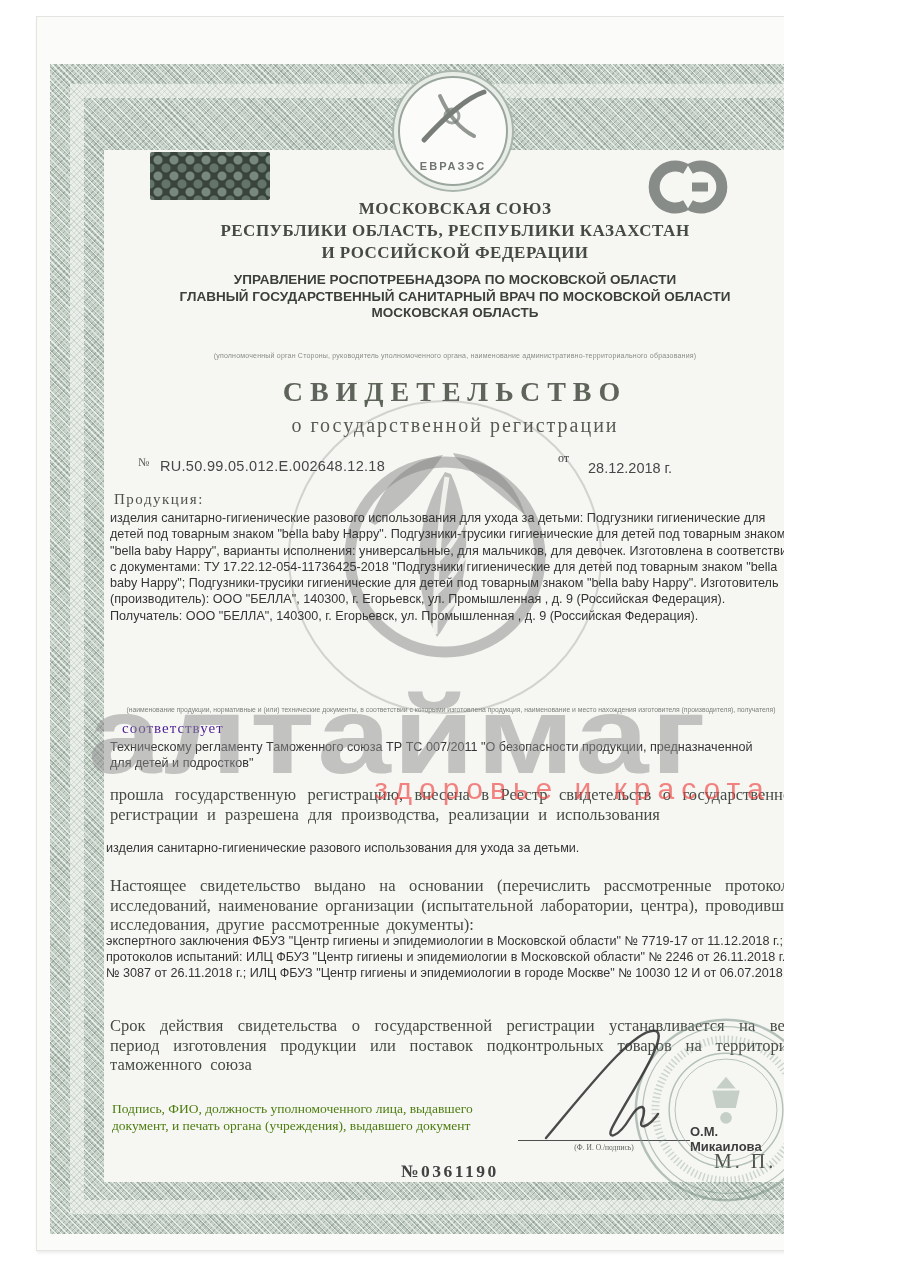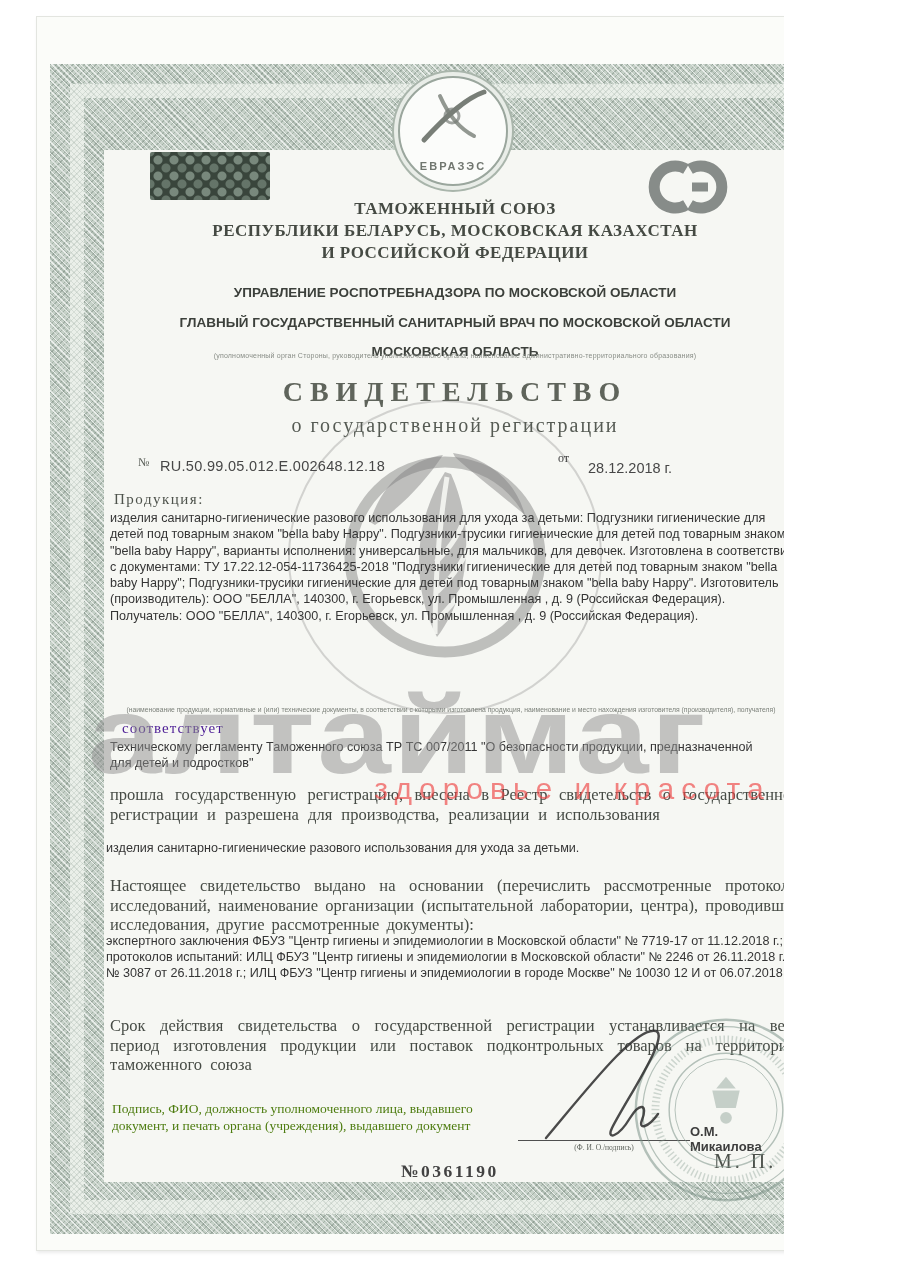--- a/index.html
+++ b/index.html
@@ -42,21 +42,21 @@
     box-shadow:0 0 0 4px #e9ede8, 0 0 0 6px #a9b5ab;
     display:flex;flex-direction:column;align-items:center;justify-content:flex-end;}
   .emblem-label{font-size:11px;font-weight:bold;letter-spacing:2px;color:#70766f;
     margin-bottom:12px;font-family:"Liberation Sans",sans-serif;}
   .emblem svg{position:absolute;top:8px;left:14px;}
 
   
   .header-block{left:110px;top:198px;width:690px;text-align:center;color:#41463f;}
   .union{font-family:"Liberation Serif", serif;font-weight:bold;font-size:17px;
     letter-spacing:.5px;line-height:22px;color:#454a43;}
-  .auth{font-size:13.5px;font-weight:600;line-height:15.5px;color:#3c403b;margin-top:14px;}
+  .auth{font-size:13.5px;font-weight:600;line-height:15.5px;color:#3c403b;margin-top:1px;}
   .auth-gap{height:7px;}
   .tiny-note{font-size:7px;color:#888d86;letter-spacing:.2px;}
 
   .title-main{left:110px;top:376px;width:690px;text-align:center;
     font-family:"Liberation Serif",serif;font-weight:bold;font-size:28px;
     letter-spacing:7px;color:#5f645b;}
   .title-sub{left:110px;top:414px;width:690px;text-align:center;
     font-family:"Liberation Serif",serif;font-size:20px;letter-spacing:2px;color:#565b54;}
 
   .reg-no-label{left:138px;top:455px;font-family:"Liberation Serif",serif;font-size:12px;color:#5a5f58;}
@@ -150,22 +150,22 @@
 
   <svg class="abs se-logo z2" viewBox="0 0 96 66">
     <g stroke="#878c89" stroke-width="11" fill="none">
       <path d="M46,13 A 21,21 0 1 0 46,49"></path>
       <path d="M50,13 A 21,21 0 1 1 50,49"></path>
     </g>
     <line x1="52" y1="31" x2="68" y2="31" stroke="#878c89" stroke-width="9"></line>
   </svg>
 
   <div class="abs header-block z2">
-    <div class="union">ТАМОЖЕННЫЙ СОЮЗ</div>
-    <div class="union">РЕСПУБЛИКИ БЕЛАРУСЬ, МОСКОВСКАЯ КАЗАХСТАН</div>
+    <div class="union">МОСКОВСКАЯ СОЮЗ</div>
+    <div class="union">РЕСПУБЛИКИ ОБЛАСТЬ, РЕСПУБЛИКИ КАЗАХСТАН</div>
     <div class="union">И РОССИЙСКОЙ ФЕДЕРАЦИИ</div>
     <div class="auth-gap"></div>
     <div class="auth">УПРАВЛЕНИЕ РОСПОТРЕБНАДЗОРА ПО МОСКОВСКОЙ ОБЛАСТИ</div>
     <div class="auth">ГЛАВНЫЙ ГОСУДАРСТВЕННЫЙ САНИТАРНЫЙ ВРАЧ ПО МОСКОВСКОЙ ОБЛАСТИ</div>
     <div class="auth">МОСКОВСКАЯ ОБЛАСТЬ</div>
   </div>
   <div class="abs tiny-note z2" style="left:110px;top:352px;width:690px;text-align:center;">(уполномоченный орган Стороны, руководитель уполномоченного органа, наименование административно-территориального образования)</div>
 
   <div class="abs title-main z2">СВИДЕТЕЛЬСТВО</div>
   <div class="abs title-sub z2">о государственной регистрации</div>

